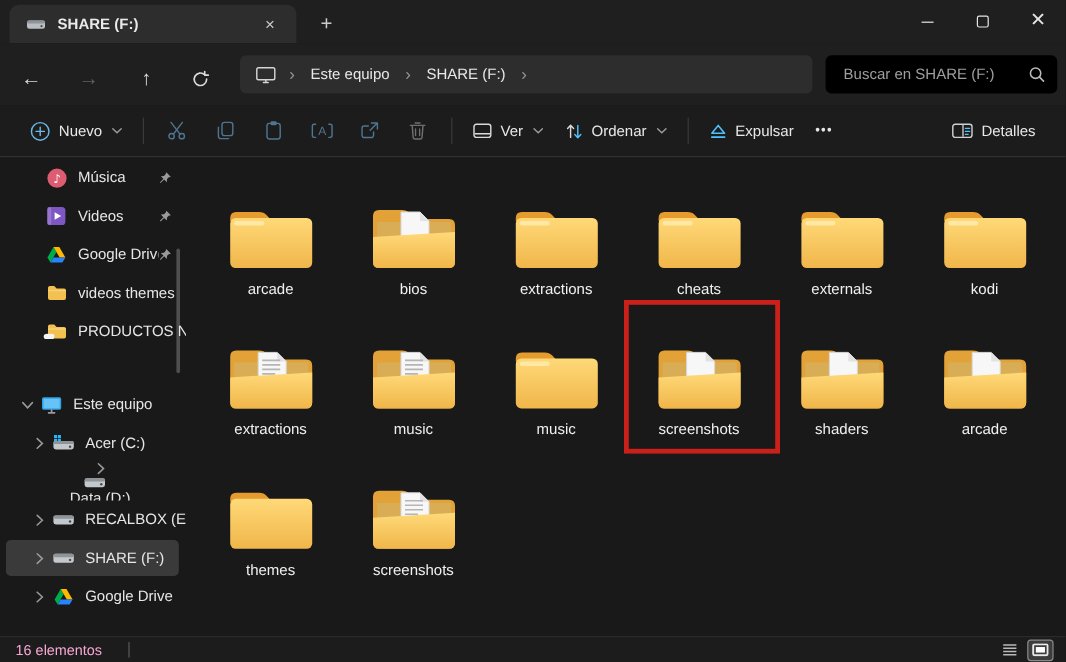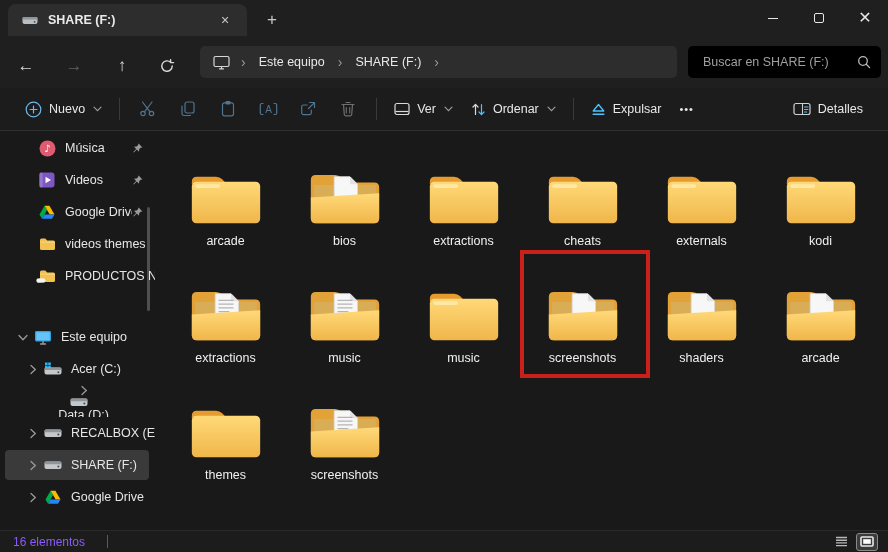--- a/index.html
+++ b/index.html
@@ -77,21 +77,21 @@
     padding-bottom:6px; }
   .tile-label { font-size:12.5px; color:#f0f0f0; line-height:15px; }
 
   #highlight-box { position:absolute; left:520px; top:250px; width:130px; height:128px;
     border:4px solid #c9201a; z-index:5; pointer-events:none; }
 
   
   #statusbar { position:absolute; left:0; bottom:0; width:888px; height:22px; background:#1c1c1c;
     border-top:1px solid #2a2a2a; display:flex; align-items:center; padding:0 10px 0 13px;
     z-index:6; }
-  #status-count { font-size:12px; color:#8b5cf6; }
+  #status-count { font-size:12px; color:#f9a8d4; }
   #status-div { width:1px; height:13px; background:#5a5a5a; margin-left:22px; }
   #status-spacer { flex:1; }
   .view-toggle { width:22px; height:18px; display:flex; align-items:center; justify-content:center;
     border-radius:3px; margin-left:4px; }
   .view-toggle.active { background:#3c3c3c; border:1px solid #8a8a8a; }
 </style>
 </head>
 <body>
 
 <div id="titlebar">

